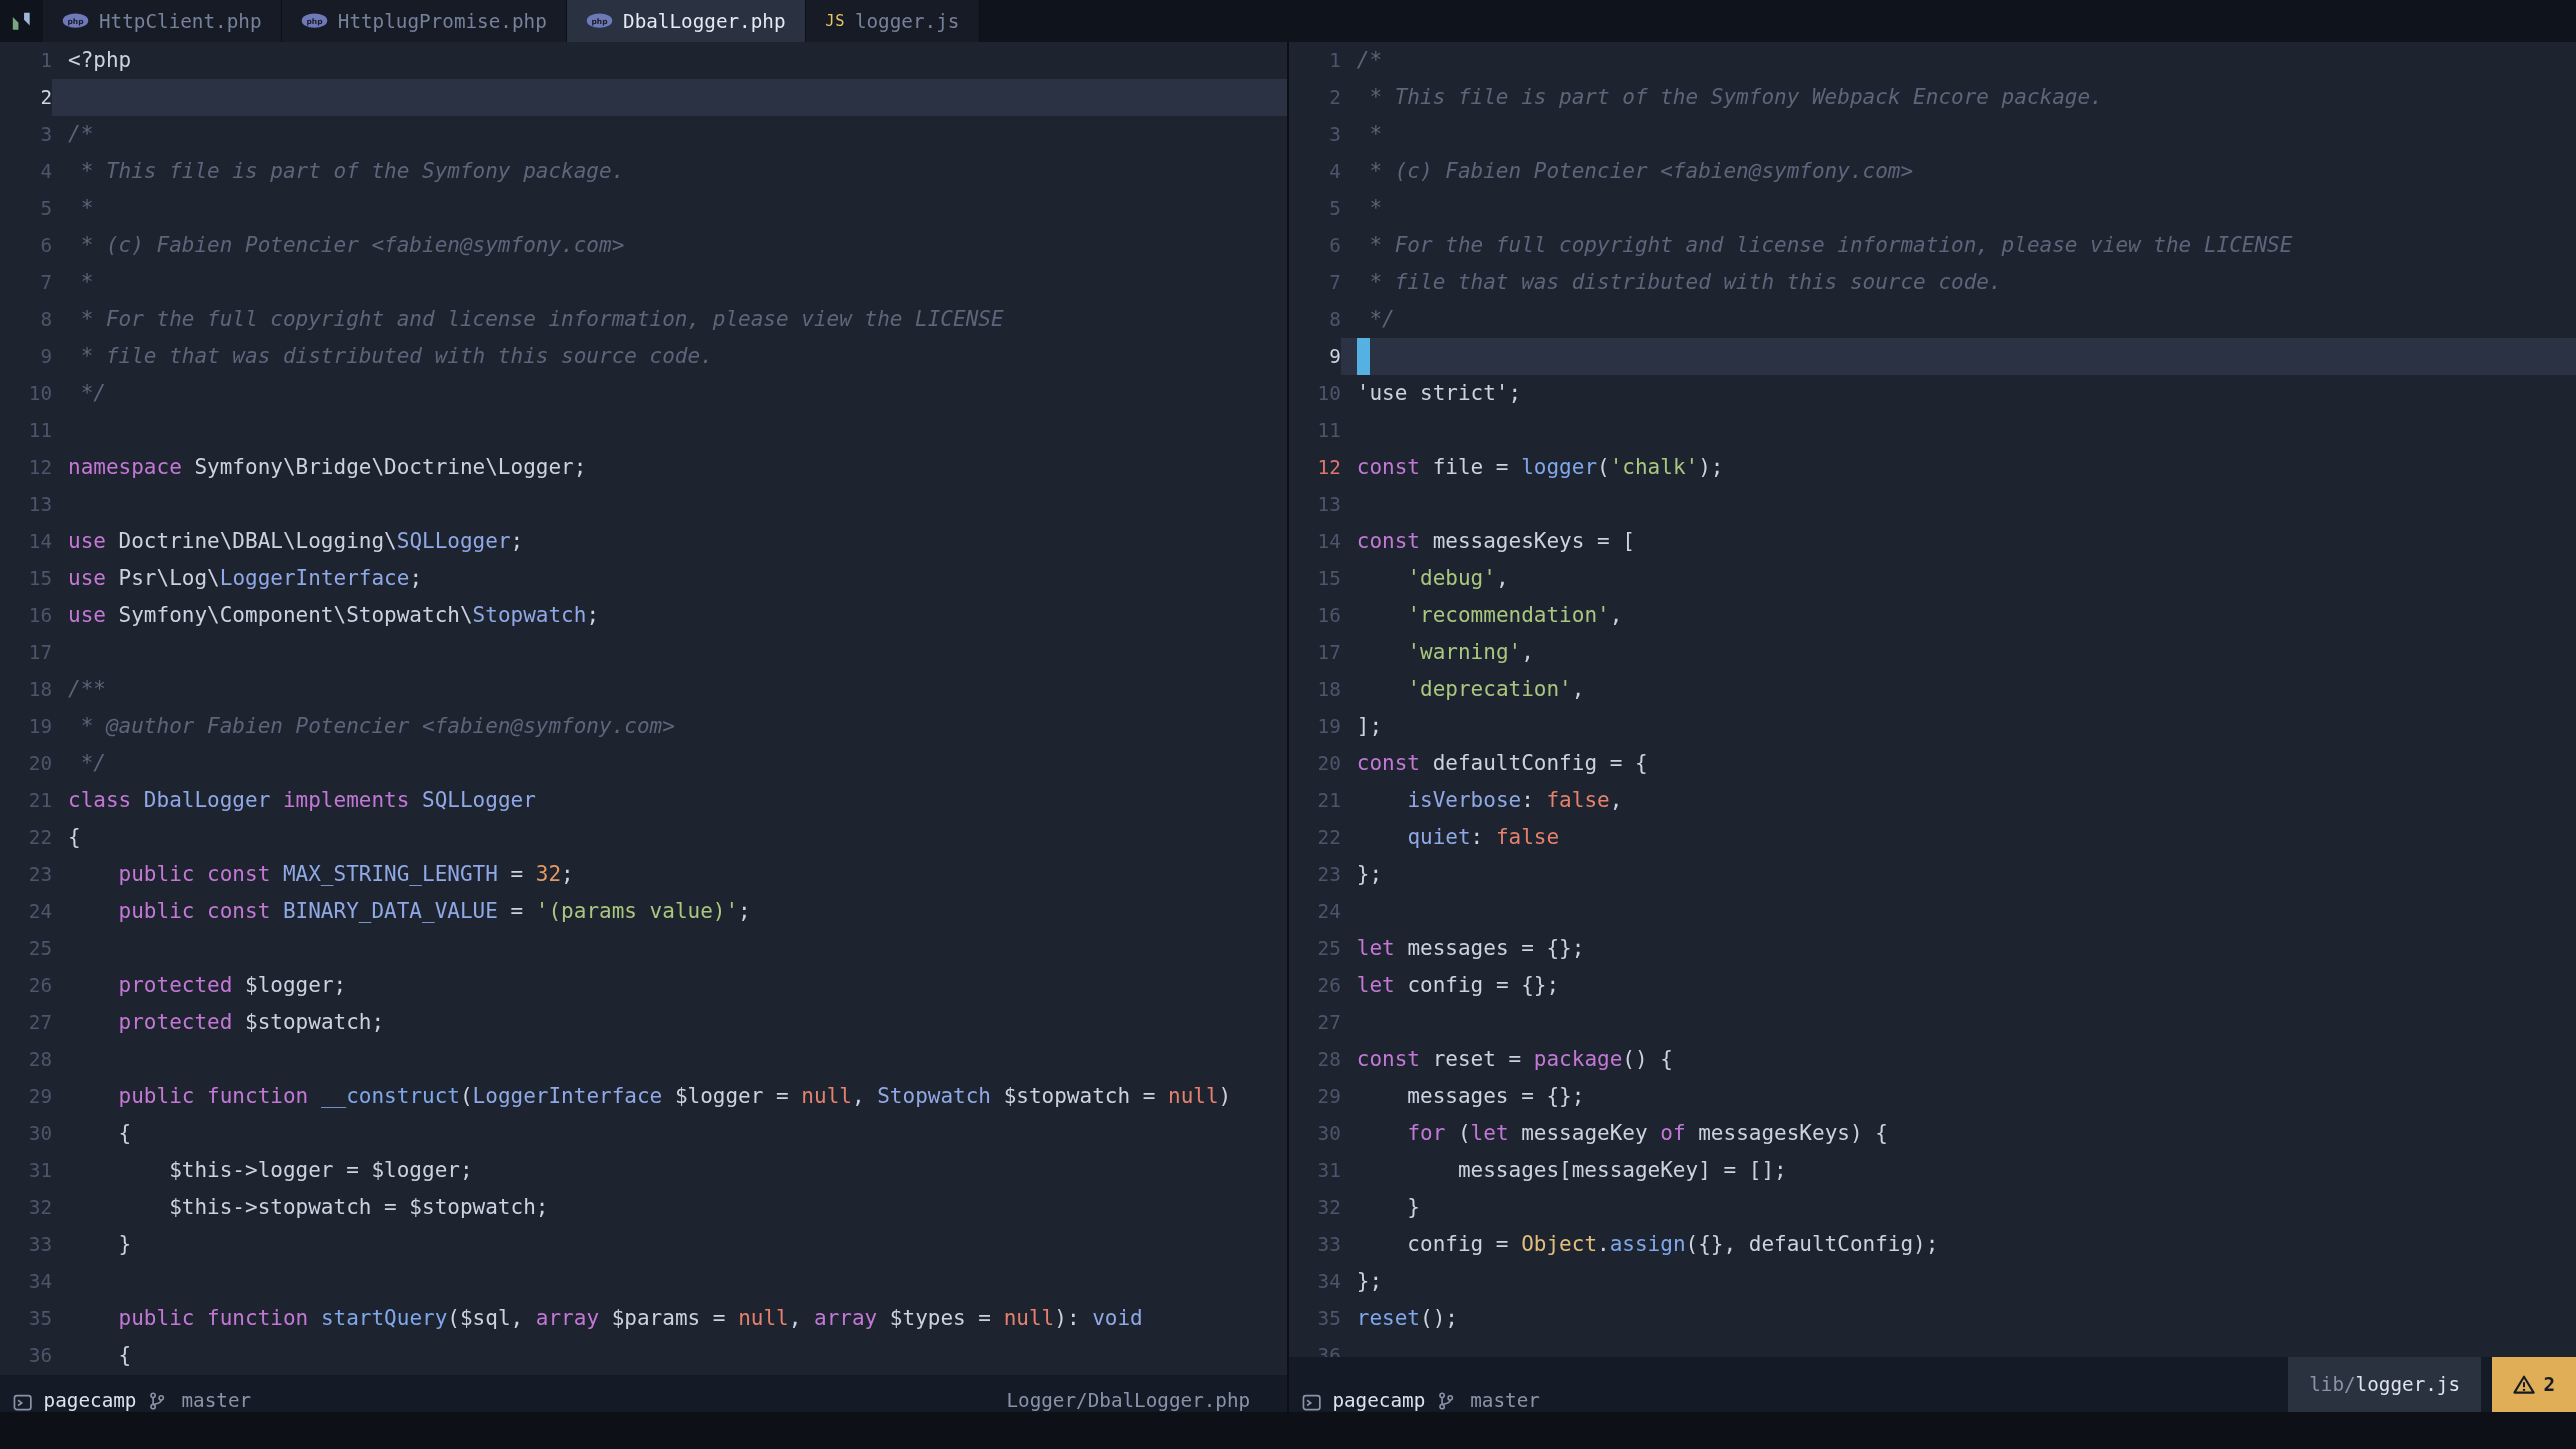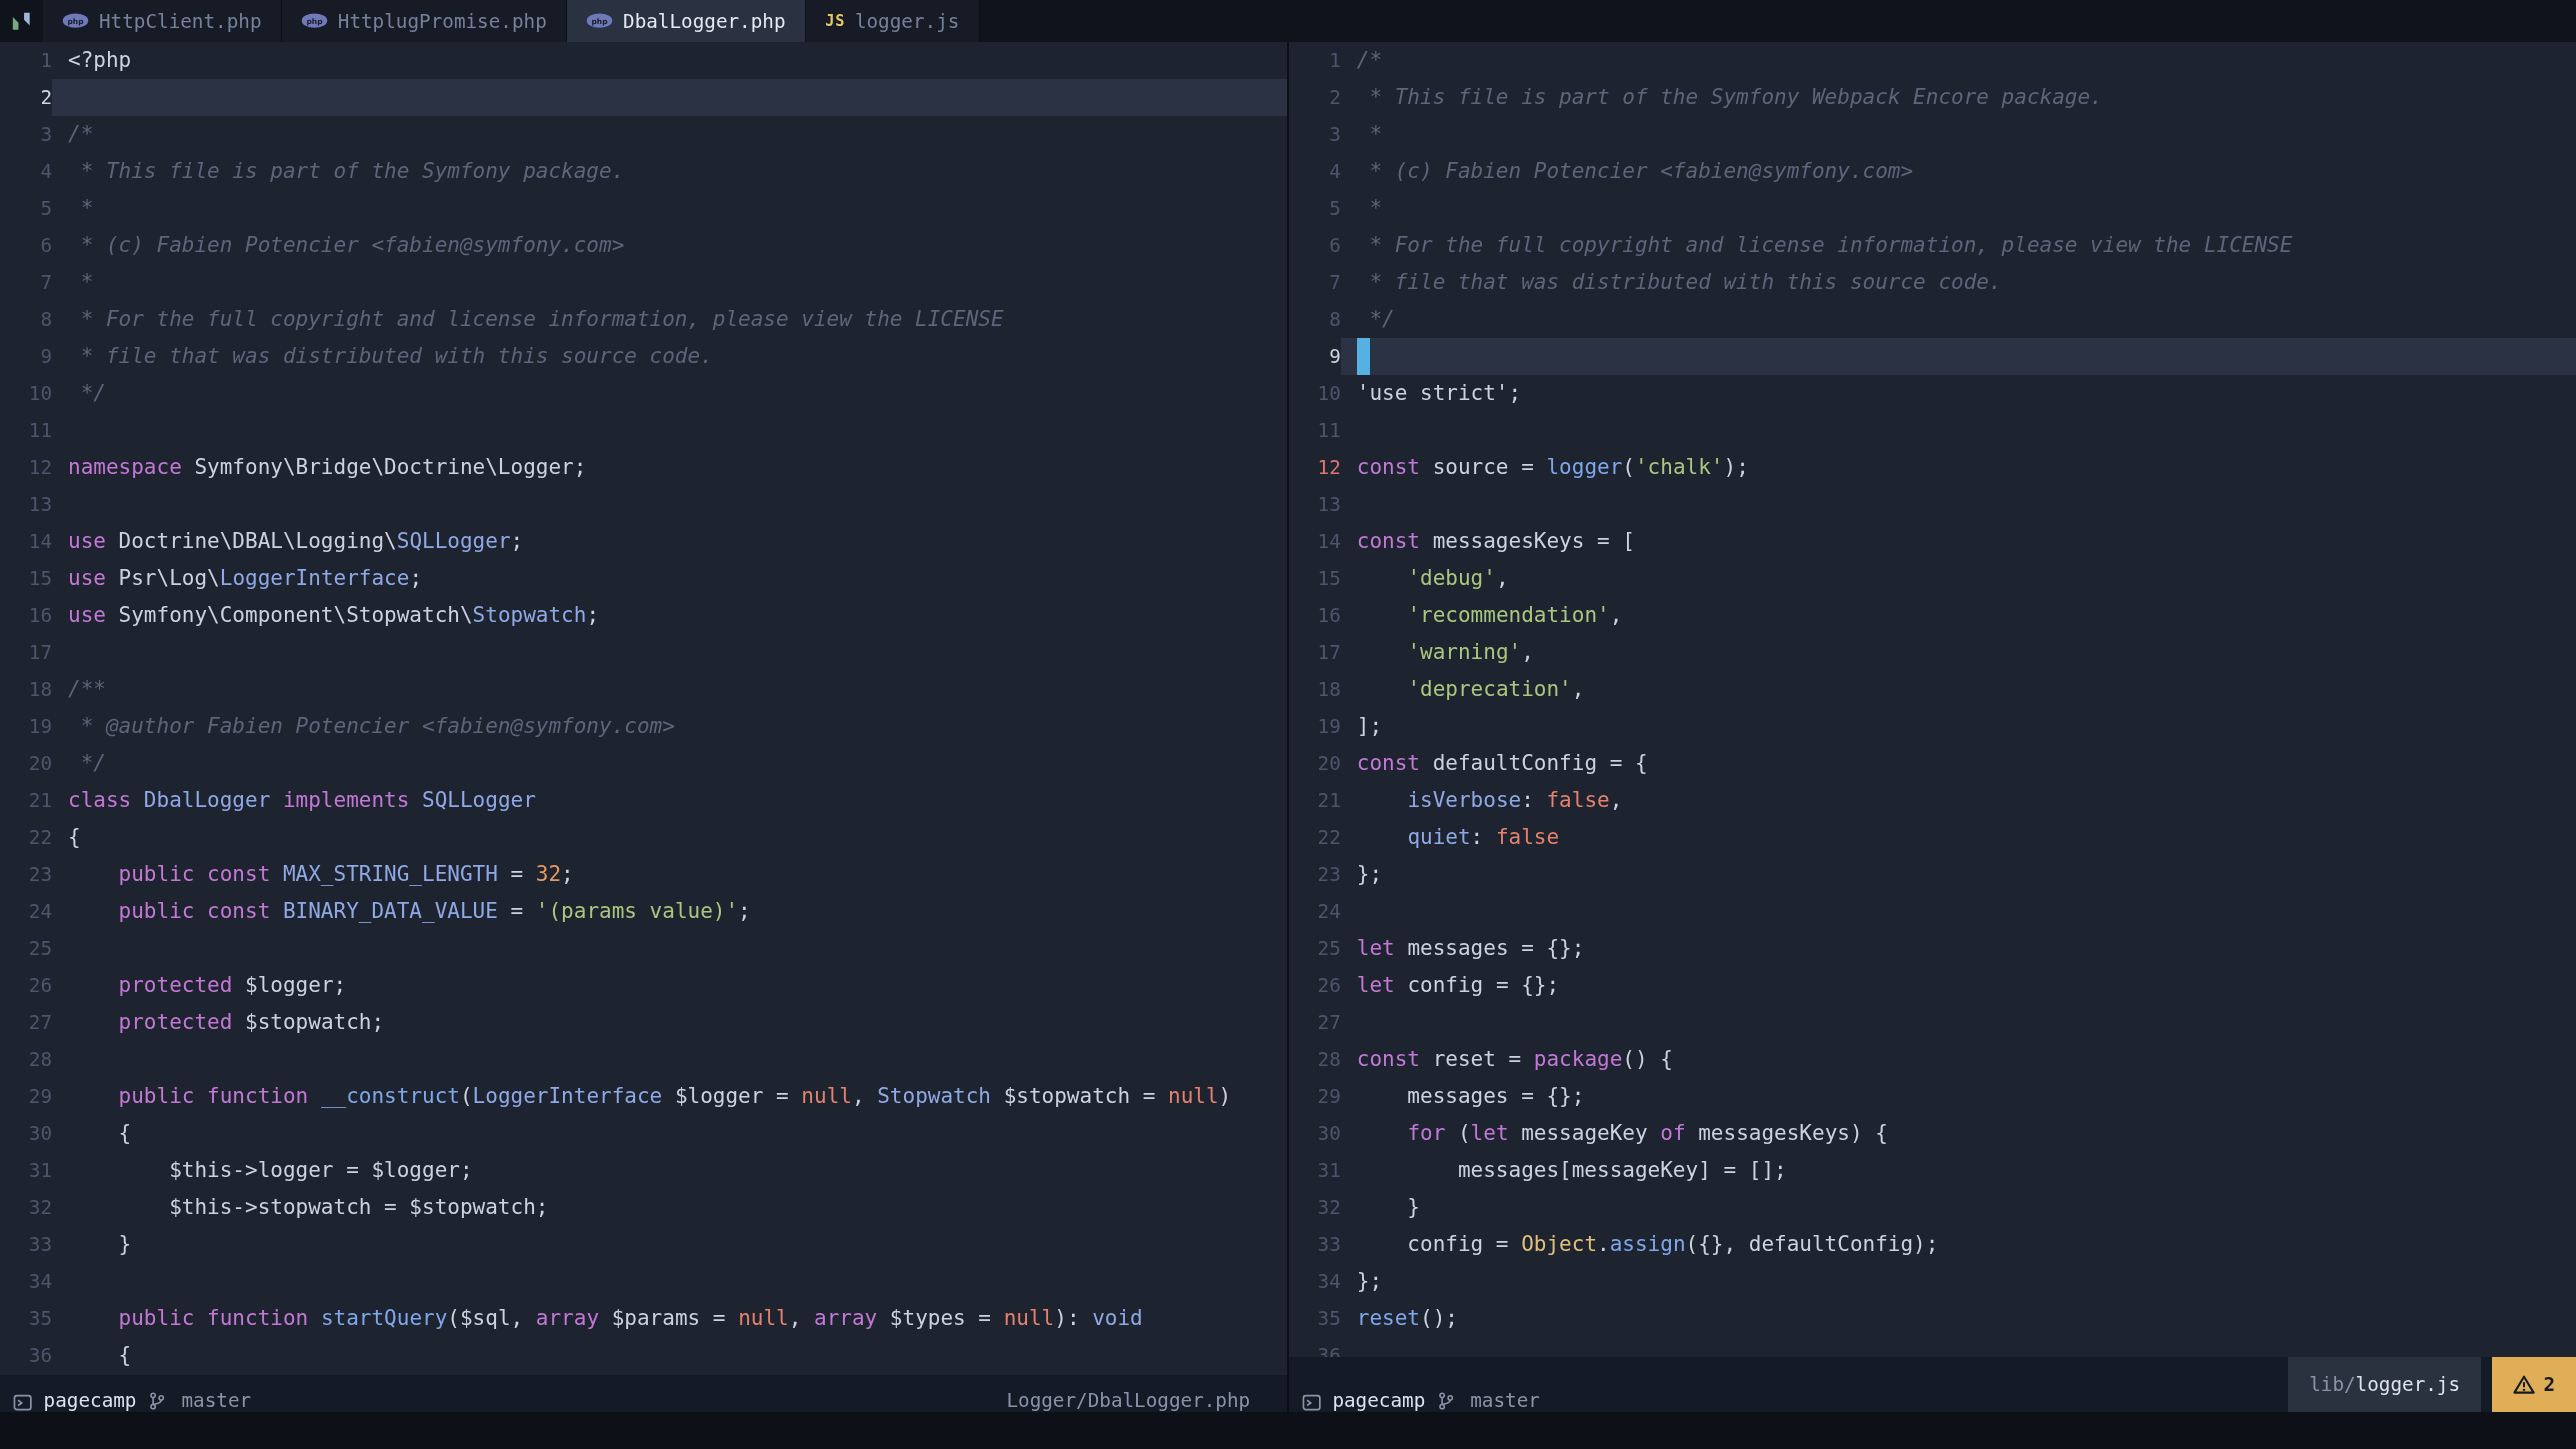--- a/index.html
+++ b/index.html
@@ -8,21 +8,21 @@
   .app{display:flex;flex-direction:column;width:2576px;height:1449px;color:var(--fg,#ccd3e0)}
 
   
   .tabbar{flex:0 0 42px;background:var(--tabbar-bg,#0f131c);display:flex;align-items:stretch}
   .logo{width:43px;display:flex;align-items:center;justify-content:center}
   #tabs{display:flex}
   .tab{display:flex;align-items:center;gap:9.7px;padding:0 19.3px;font-size:19.3px;white-space:nowrap;
        background:var(--tab-inactive-bg,#161b26);color:var(--tab-inactive-fg,#76819a);
        border-right:1.6px solid var(--divider,#0c0f16);cursor:default}
   .tab.active{background:var(--tab-active-bg,#2a3140);color:var(--tab-active-fg,#e4e9f3)}
-  .js-icon{color:var(--js-icon,#e7c664);font-weight:bold;font-size:15.3px;letter-spacing:0.8px}
+  .js-icon{color:var(--js-icon,#e7c664);font-weight:normal;font-size:15.3px;letter-spacing:0.8px}
   .file-icon{display:block}
 
   
   .main{flex:1;display:flex;min-height:0}
   .pane{flex:1;min-width:0;display:flex;flex-direction:column;background:var(--bg,#1e2330)}
   .vdivider{flex:0 0 1.6px;background:var(--divider,#0c0f16)}
 
   
   .code{flex:1;overflow:hidden}
   .row{display:flex;height:37px;line-height:37px;font-size:21px}
@@ -309,21 +309,21 @@
           <div class="row">
             <span class="lnum">10</span>
             <span class="ltext"><span class="tk-pl">'use strict';</span></span>
           </div>
           <div class="row">
             <span class="lnum">11</span>
             <span class="ltext"></span>
           </div>
           <div class="row">
             <span class="lnum lnum-diag">12</span>
-            <span class="ltext"><span class="tk-kw">const</span><span class="tk-pl"> source = </span><span class="tk-fn">logger</span><span class="tk-pl">(</span><span class="tk-st">'chalk'</span><span class="tk-pl">);</span></span>
+            <span class="ltext"><span class="tk-kw">const</span><span class="tk-pl"> file = </span><span class="tk-fn">logger</span><span class="tk-pl">(</span><span class="tk-st">'chalk'</span><span class="tk-pl">);</span></span>
           </div>
           <div class="row">
             <span class="lnum">13</span>
             <span class="ltext"></span>
           </div>
           <div class="row">
             <span class="lnum">14</span>
             <span class="ltext"><span class="tk-kw">const</span><span class="tk-pl"> messagesKeys = [</span></span>
           </div>
           <div class="row">

